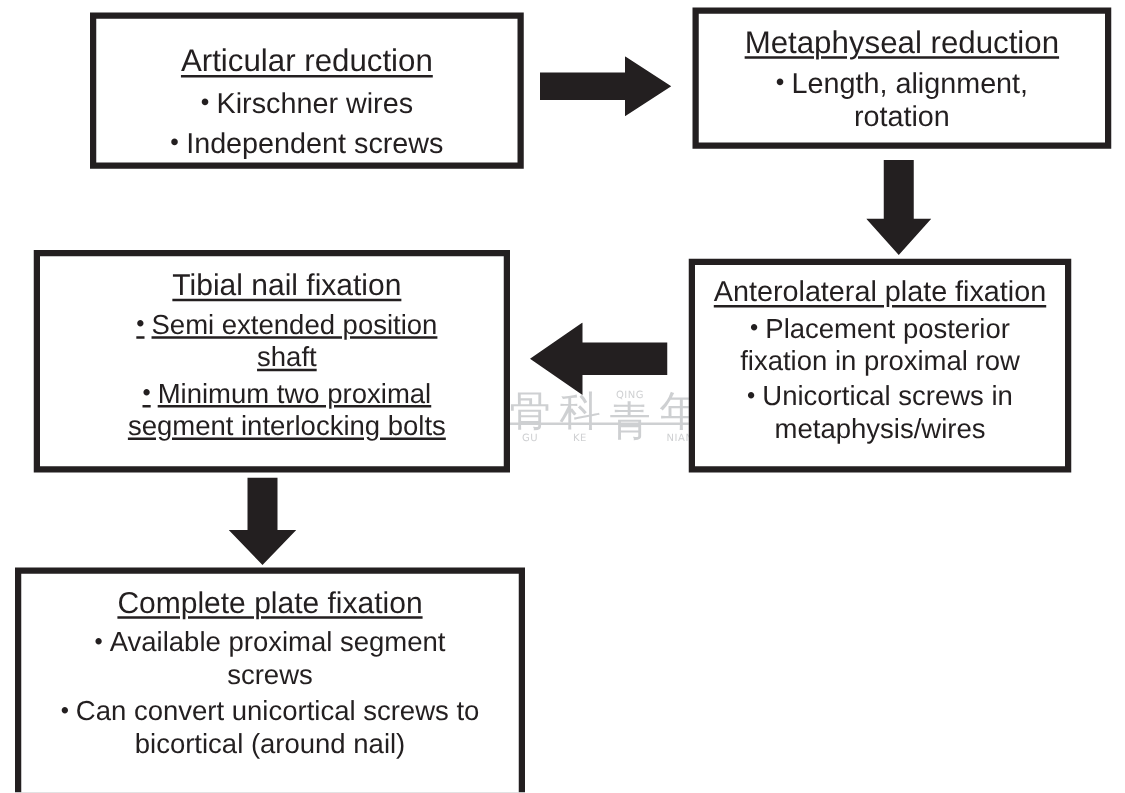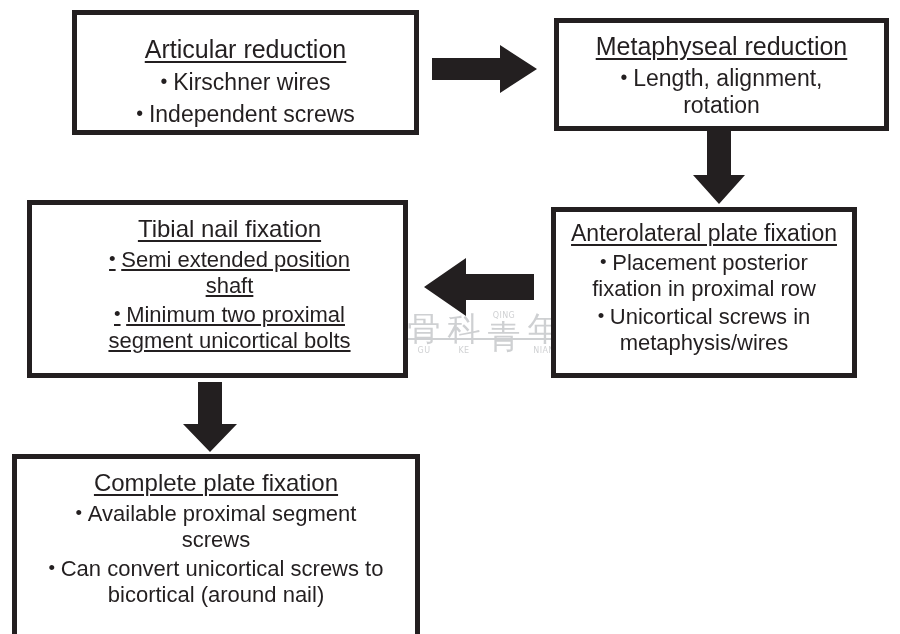--- a/index.html
+++ b/index.html
@@ -57,21 +57,21 @@
 
   
   #node-articular {
     left: 72px;  top: 10px;  width: 347px; height: 125px;
     padding-top: 20px;
   }
   #node-articular .node-title { font-size: 25px; }
   #node-articular .bullet { font-size: 23px; margin-top: 5px; }
 
   #node-metaphyseal {
-    left: 554px; top: 18px;  width: 335px; height: 113px;
+    left: 554px; top: 6px;  width: 335px; height: 113px;
     padding-top: 9px;
   }
   #node-metaphyseal .node-title { font-size: 25px; }
   #node-metaphyseal .bullet { font-size: 23px; margin-top: 4px; }
 
   #node-tibial {
     left: 27px;  top: 200px; width: 381px; height: 178px;
     padding-top: 10px;
     padding-left: 24px;
   }
@@ -196,21 +196,21 @@
 
   <div class="node" id="node-tibial">
     <div class="node-title">Tibial nail fixation</div>
     <ul class="bullets">
       <li class="bullet">
         <span class="dot">•</span><span>Semi extended position</span>
         <div>shaft</div>
       </li>
       <li class="bullet">
         <span class="dot">•</span><span>Minimum two proximal</span>
-        <div>segment unicortical bolts</div>
+        <div>segment interlocking bolts</div>
       </li>
     </ul>
   </div>
 
   <div class="node" id="node-anterolateral">
     <div class="node-title">Anterolateral plate fixation</div>
     <ul class="bullets">
       <li class="bullet">
         <span class="dot">•</span><span>Placement posterior</span>
         <div>fixation in proximal row</div>

